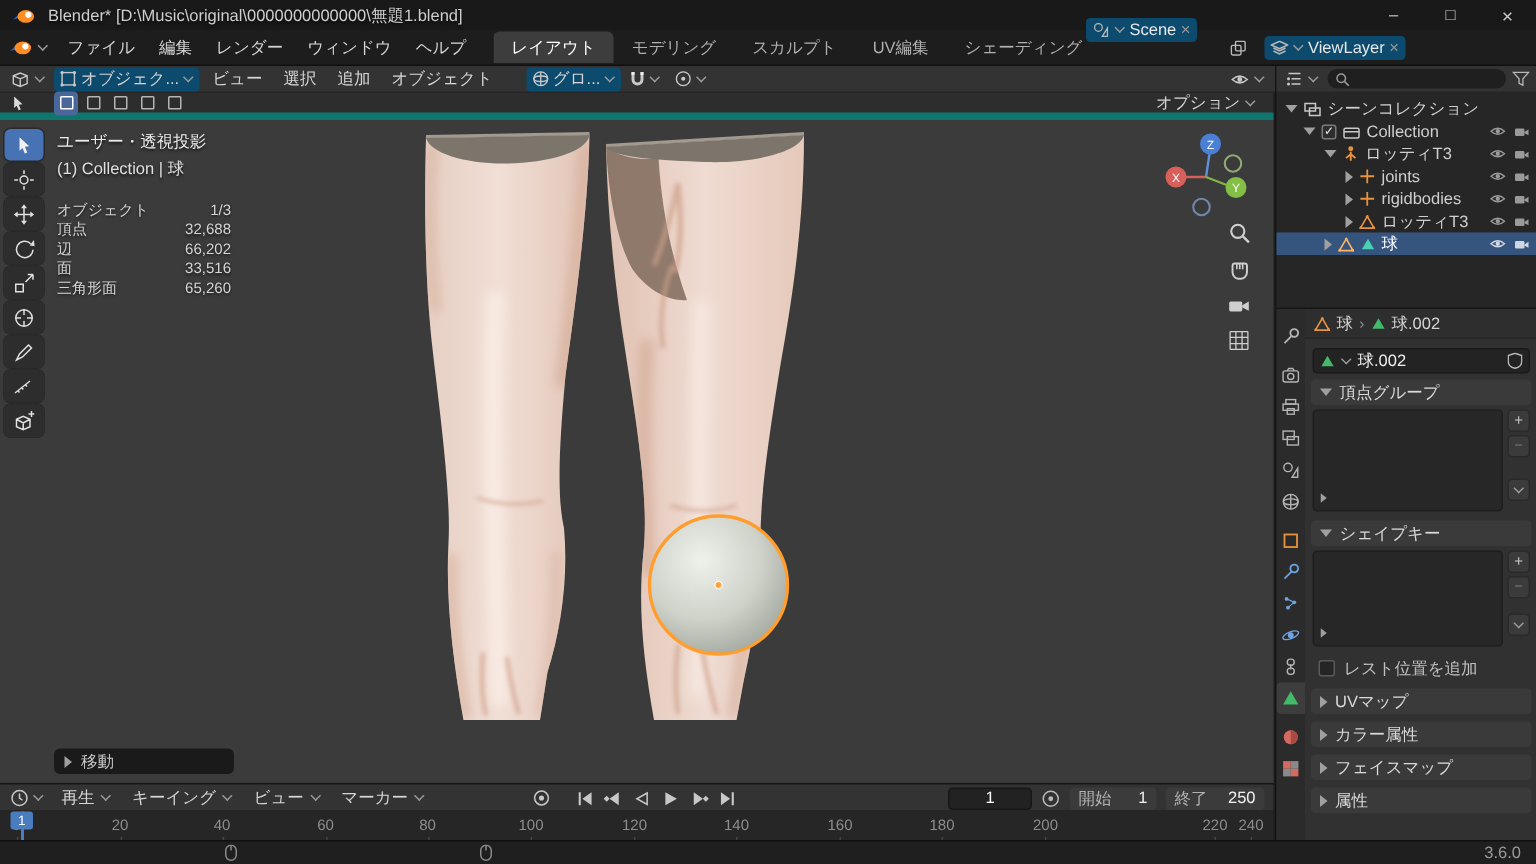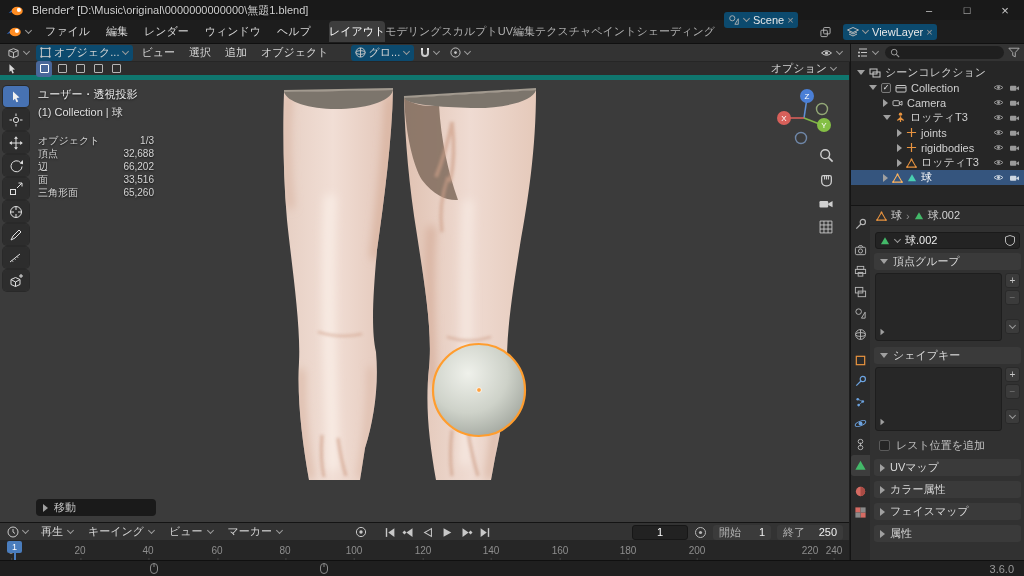--- a/index.html
+++ b/index.html
@@ -5,21 +5,21 @@
   *{margin:0;padding:0;box-sizing:border-box}
   html,body{background:#000}
   #root{position:relative;width:1024px;height:576px;background:#1d1d1d;overflow:hidden;
         font-family:"Liberation Sans","DejaVu Sans",sans-serif;font-size:11px;color:#d4d4d4}
   .abs{position:absolute}
   .flex{display:flex;align-items:center}
   svg{display:block}
   .winbtn{width:38px;height:100%;display:flex;align-items:center;justify-content:center;color:#c9c9c9;font-size:11px}
   .menu-item{padding:0 8px;height:100%;display:flex;align-items:center;color:#d6d6d6;cursor:default}
   .ws-wrap{display:flex;align-items:center;height:24px;overflow:hidden;white-space:nowrap;margin-left:10px}
-  .ws-tab{padding:3px 0;color:#b0b0b0;border-radius:4px 4px 0 0;flex:none}
+  .ws-tab{padding:3px 12px;color:#b0b0b0;border-radius:4px 4px 0 0;flex:none}
   .ws-tab.active{background:#3d3d3d;color:#fff}
   .chev{width:7px;height:7px;position:relative;display:inline-block;flex:none}
   .chev::after{content:"";position:absolute;left:1px;top:0;width:4px;height:4px;border-right:1.3px solid #9b9b9b;border-bottom:1.3px solid #9b9b9b;transform:rotate(45deg)}
   .chev.b::after{border-color:#7aa5d8}
   .tri-d{width:0;height:0;border-left:4px solid transparent;border-right:4px solid transparent;border-top:5px solid #a0a0a0;display:inline-block;flex:none}
   .tri-r{width:0;height:0;border-top:4px solid transparent;border-bottom:4px solid transparent;border-left:5px solid #a0a0a0;display:inline-block;flex:none}
   .hdr{display:flex;align-items:center;background:#333333;border-bottom:1px solid #262626}
   .chip{display:flex;align-items:center;gap:3px;padding:0 4px;height:16px;border-radius:3px;flex:none}
   .chip.dark{background:#0c4a6e}
   .tool-btn{width:26px;height:21px;border-radius:4px;background:rgba(45,45,45,.96);display:flex;align-items:center;justify-content:center;margin-bottom:2px;box-shadow:0 0 0 1px rgba(0,0,0,.3)}
@@ -76,21 +76,20 @@
     <span class="menu-item">ファイル</span>
     <span class="menu-item">編集</span>
     <span class="menu-item">レンダー</span>
     <span class="menu-item">ウィンドウ</span>
     <span class="menu-item">ヘルプ</span>
     <div class="ws-wrap" style="width:478px">
       <span class="ws-tab active">レイアウト</span>
       <span class="ws-tab">モデリング</span>
       <span class="ws-tab">スカルプト</span>
       <span class="ws-tab">UV編集</span>
-      <span class="ws-tab">テクスチャペイント</span>
       <span class="ws-tab">シェーディング</span>
 
     </div>
     <div class="chip dark abs" style="left:724px;top:24px;transform:translateY(-50%);margin-top:-12px;top:50%;">
       <svg width="12" height="12" viewBox="0 0 14 14">
           <circle cx="5" cy="5" r="3" fill="none" stroke="#b9b9b9"></circle>
           <path d="M8,12 L12,5.5 V12 Z" fill="none" stroke="#b9b9b9"></path>
         </svg>
       <span class="chev"></span>
       <span style="color:#e8e8e8">Scene</span>
@@ -474,40 +473,20 @@
             </svg>
           </span>
         <span class="ol-cam">
             <svg width="11" height="9" viewBox="0 0 12 10">
               <rect x="1" y="3" width="7" height="5.5" rx="1" fill="#9a9a9a"></rect>
               <path d="M8,5.5 L11,3.5 V8 L8,6.5 Z" fill="#9a9a9a"></path>
             </svg>
           </span>
       </div>
       <div class="ol-row" style="padding-left:32px">
-        <span class="tri-r"></span>
-        <svg width="11" height="9" viewBox="0 0 12 10">
-            <rect x="1" y="3" width="7" height="5.5" rx="1" fill="none" stroke="#c9c9c9"></rect>
-            <path d="M8,5.5 L11,3.5 V8 L8,6.5 Z" fill="none" stroke="#c9c9c9"></path>
-          </svg>
-        <span>Camera</span>
-        <span class="ol-eye">
-            <svg width="11" height="9" viewBox="0 0 12 10">
-              <path d="M1,5 Q6,0.5 11,5 Q6,9.5 1,5 Z" fill="none" stroke="#9a9a9a"></path>
-              <circle cx="6" cy="5" r="1.6" fill="#9a9a9a"></circle>
-            </svg>
-          </span>
-        <span class="ol-cam">
-            <svg width="11" height="9" viewBox="0 0 12 10">
-              <rect x="1" y="3" width="7" height="5.5" rx="1" fill="#9a9a9a"></rect>
-              <path d="M8,5.5 L11,3.5 V8 L8,6.5 Z" fill="#9a9a9a"></path>
-            </svg>
-          </span>
-      </div>
-      <div class="ol-row" style="padding-left:32px">
         <span class="tri-d"></span>
         <svg width="11" height="11" viewBox="0 0 12 12">
             <circle cx="6" cy="2.4" r="1.8" fill="#e8933f"></circle>
             <path d="M6,4.5 L6,11 M6,6.2 L2.6,9.2 M6,6.2 L9.4,9.2" stroke="#e8933f" stroke-width="1.4"></path>
           </svg>
         <span>ロッティT3</span>
         <span class="ol-eye">
             <svg width="11" height="9" viewBox="0 0 12 10">
               <path d="M1,5 Q6,0.5 11,5 Q6,9.5 1,5 Z" fill="none" stroke="#9a9a9a"></path>
               <circle cx="6" cy="5" r="1.6" fill="#9a9a9a"></circle>

